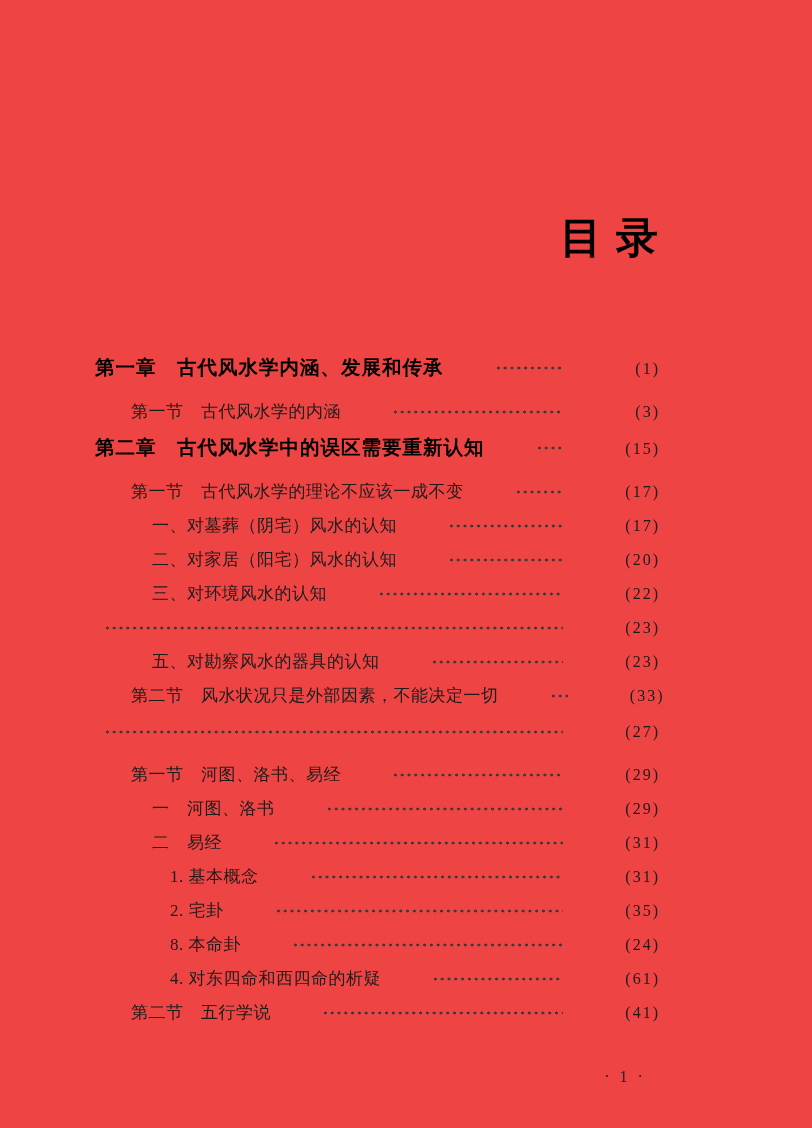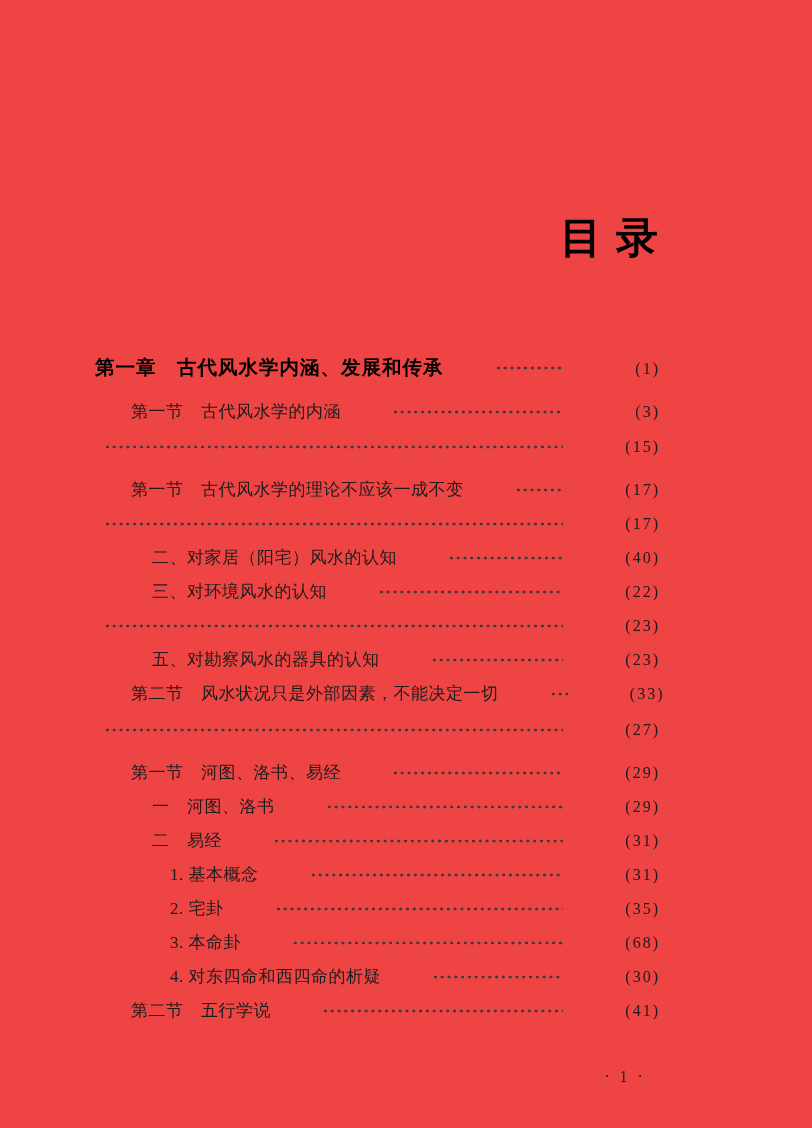--- a/index.html
+++ b/index.html
@@ -103,39 +103,41 @@
     </div>
 
     <div class="row lv1">
       <span class="lbl">第一节　古代风水学的内涵</span>
       <span class="leader"></span>
       <span class="pp">(3)</span>
     </div>
 
 
     <div class="row ch">
+      <span class="lbl">第二章　古代风水学中的误区需要重新认知</span>
       <span class="leader"></span>
       <span class="pp">(15)</span>
     </div>
 
     <div class="row lv1">
       <span class="lbl">第一节　古代风水学的理论不应该一成不变</span>
       <span class="leader"></span>
       <span class="pp">(17)</span>
     </div>
 
     <div class="row lv2">
+      <span class="lbl">一、对墓葬（阴宅）风水的认知</span>
       <span class="leader"></span>
       <span class="pp">(17)</span>
     </div>
 
     <div class="row lv2">
       <span class="lbl">二、对家居（阳宅）风水的认知</span>
       <span class="leader"></span>
-      <span class="pp">(40)</span>
+      <span class="pp">(20)</span>
     </div>
 
     <div class="row lv2">
       <span class="lbl">三、对环境风水的认知</span>
       <span class="leader"></span>
       <span class="pp">(22)</span>
     </div>
 
     <div class="row lv2">
       <span class="leader"></span>
@@ -183,29 +185,29 @@
       <span class="pp">(31)</span>
     </div>
 
     <div class="row lv3">
       <span class="lbl">2. 宅卦</span>
       <span class="leader"></span>
       <span class="pp">(35)</span>
     </div>
 
     <div class="row lv3">
-      <span class="lbl">3. 本命卦</span>
-      <span class="leader"></span>
-      <span class="pp">(68)</span>
+      <span class="lbl">8. 本命卦</span>
+      <span class="leader"></span>
+      <span class="pp">(24)</span>
     </div>
 
     <div class="row lv3">
       <span class="lbl">4. 对东四命和西四命的析疑</span>
       <span class="leader"></span>
-      <span class="pp">(30)</span>
+      <span class="pp">(61)</span>
     </div>
 
     <div class="row lv1">
       <span class="lbl">第二节　五行学说</span>
       <span class="leader"></span>
       <span class="pp">(41)</span>
     </div>
 
   </div>
 

